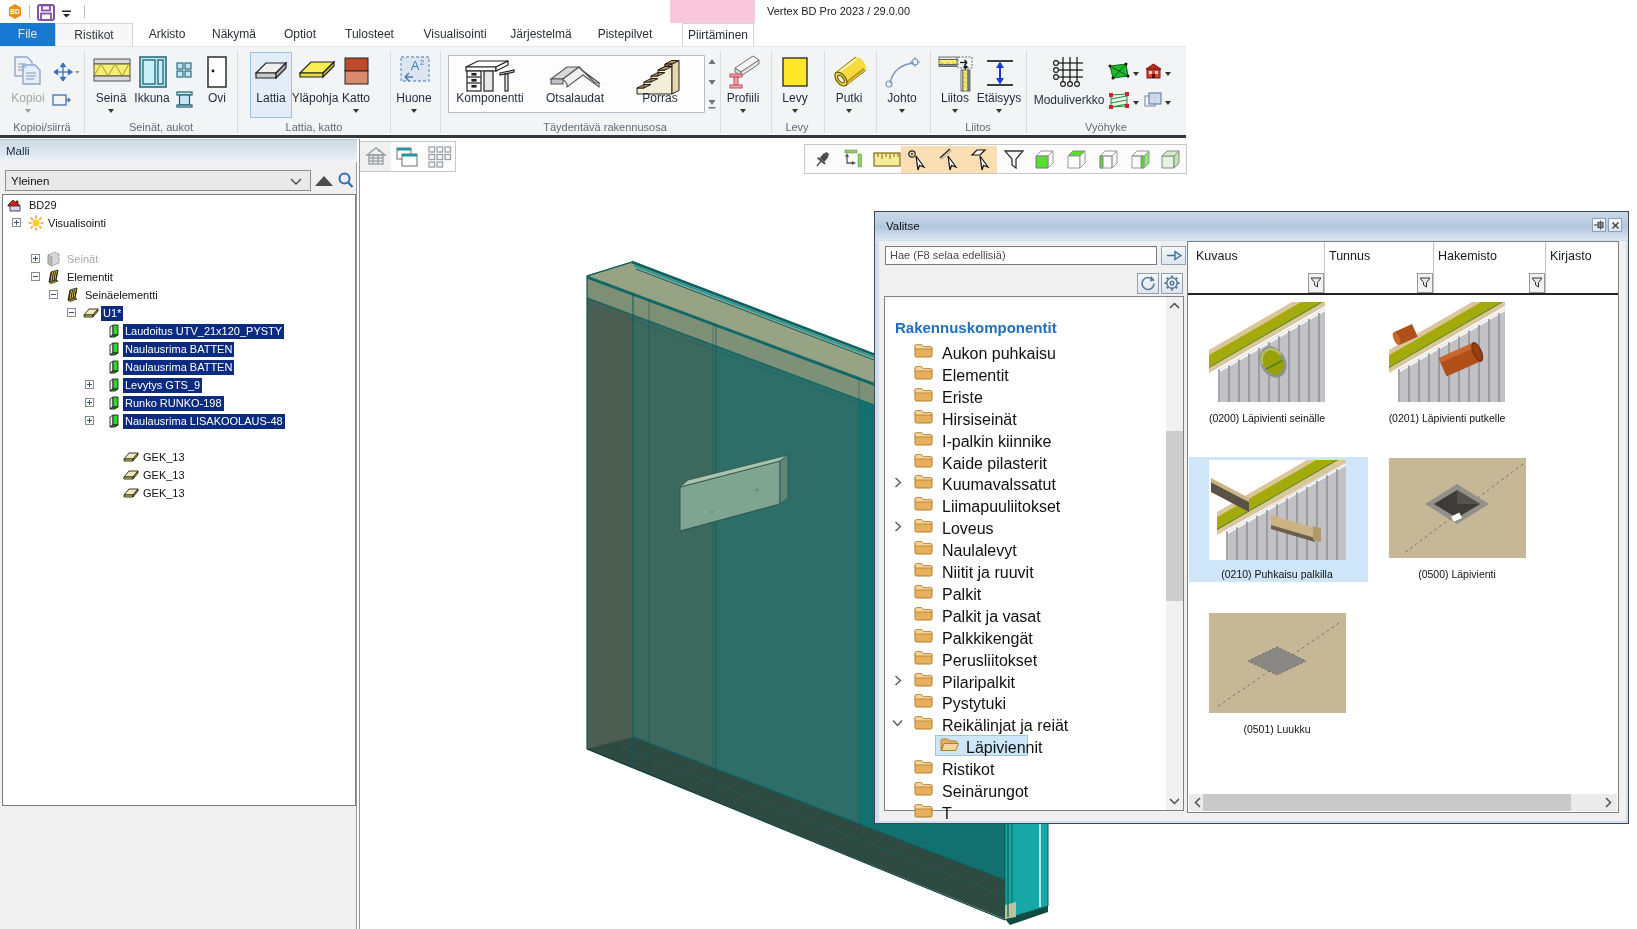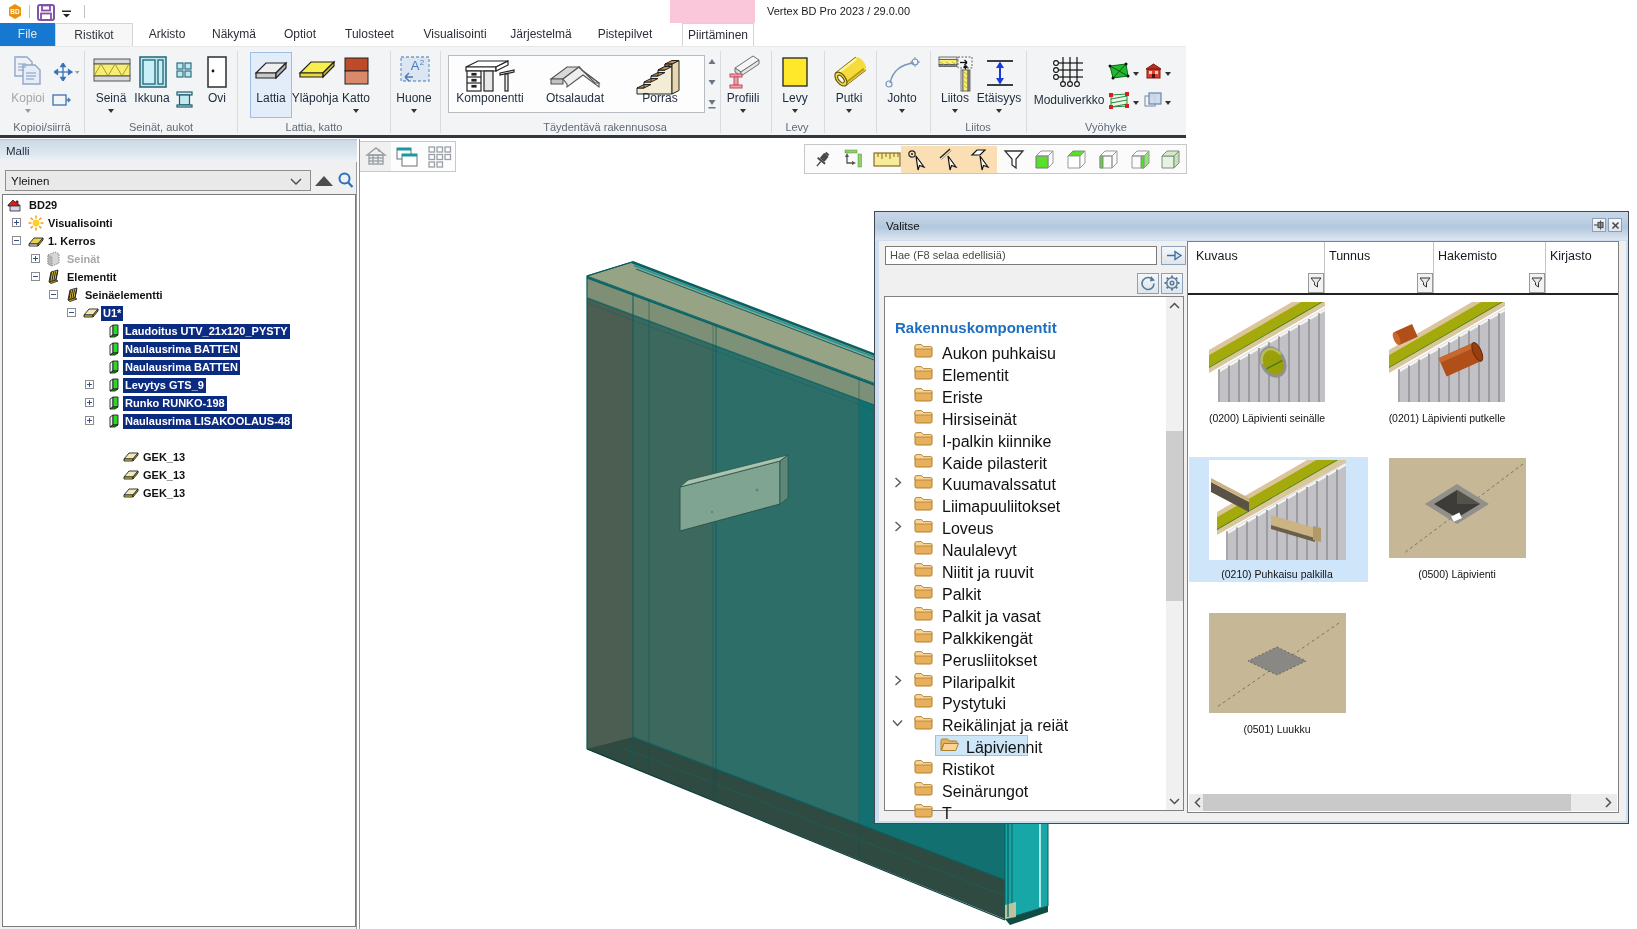--- a/index.html
+++ b/index.html
@@ -26,21 +26,21 @@
   .blabel { position:absolute; font-size:12px; color:#1e2b3c; text-align:center; top:44px; width:100px; margin-left:-50px; }
   .blabel.dis { color:#a6a6a6; }
   .dropar { position:absolute; width:0; height:0; border-left:3.5px solid transparent; border-right:3.5px solid transparent; border-top:4px solid #333; margin-left:-3.5px; }
 
   
   #leftpanel { left:0; top:139px; width:357px; height:790px; background:#f0f0f0; border-right:1px solid #9a9a9a; }
   #malli-hdr { left:0; top:0; width:357px; height:23px; background:linear-gradient(180deg,#ccd9e4 0%,#dde7ef 60%,#eef3f8 100%); border-top:1px solid #b9c6d2; }
   #malli-hdr span { position:absolute; left:6px; top:5px; font-size:11.5px; color:#1a2a3a; }
   #combo { left:5px; top:31px; width:306px; height:21px; background:#e9e9e9; border:1px solid #8f8f8f; }
   #combo span { position:absolute; left:5px; top:4px; font-size:11.5px; color:#111; }
-  #tree-box { left:2px; top:55px; width:354px; height:733px; background:#fff; border:1px solid #7a7a7a;font-weight:bold; }
+  #tree-box { left:2px; top:55px; width:354px; height:612px; background:#fff; border:1px solid #7a7a7a; }
   .trow { position:absolute; height:18px; white-space:nowrap; left:0; width:350px; }
   .trow .lbl { position:absolute; top:1.5px; font-size:11px; color:#111; line-height:15px; padding:0 2px; }
   .trow .hl { background:#0b2b80; color:#fff; }
   .trow .gray { color:#a9a9a9; }
   .exp { position:absolute; width:9px; height:9px; top:4px; background:#fff; border:1px solid #8c8c8c; }
   .exp::before { content:""; position:absolute; left:1px; top:3px; width:5px; height:1px; background:#33518e; }
   .exp.plus::after { content:""; position:absolute; left:3px; top:1px; width:1px; height:5px; background:#33518e; }
   .ticon { position:absolute; top:1px; width:16px; height:16px; }
 
   
@@ -492,29 +492,20 @@
             <line x1="12.5" y1="8" x2="15.5" y2="8"></line>
             <line x1="2.7" y1="2.7" x2="4.8" y2="4.8"></line>
             <line x1="11.2" y1="11.2" x2="13.3" y2="13.3"></line>
             <line x1="2.7" y1="13.3" x2="4.8" y2="11.2"></line>
             <line x1="11.2" y1="4.8" x2="13.3" y2="2.7"></line>
           </g>
         </svg>
       <span class="lbl" style="left:43px">Visualisointi</span>
     </div>
 
-    <div class="trow" style="top:37px">
-      <div class="exp" style="left:9px"></div>
-      <svg class="ticon" style="left:25px" viewBox="0 0 16 16">
-          <polygon points="1,11 6,5 15,5 10,11" fill="#e8d44a" stroke="#222" stroke-width="0.9"></polygon>
-          <polygon points="1,11 10,11 10,13 1,13" fill="#fff" stroke="#222" stroke-width="0.9"></polygon>
-          <polygon points="10,11 15,5 15,7 10,13" fill="#c8b82a" stroke="#222" stroke-width="0.9"></polygon>
-        </svg>
-      <span class="lbl" style="left:43px">1. Kerros</span>
-    </div>
 
     <div class="trow" style="top:55px">
       <div class="exp plus" style="left:28px"></div>
       <svg class="ticon" style="left:43px" viewBox="0 0 16 16">
           <polygon points="2,4 9,1 13,3 13,12 6,15 2,13" fill="#d6d6d6" stroke="#8a8a8a" stroke-width="1" stroke-dasharray="1.5,1"></polygon>
           <polygon points="2,4 6,6 6,15 2,13" fill="#b8b8b8" stroke="#8a8a8a" stroke-width="0.8" stroke-dasharray="1.5,1"></polygon>
         </svg>
       <span class="lbl gray" style="left:62px">Seinät</span>
     </div>
 

